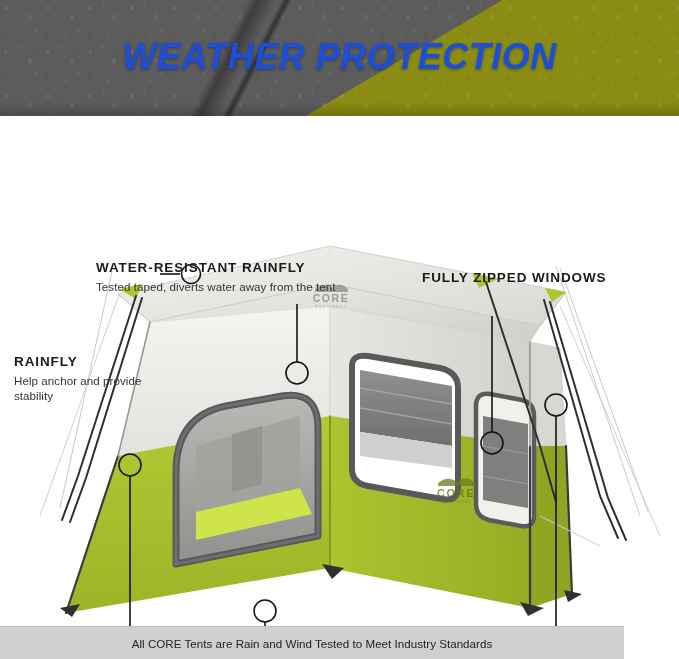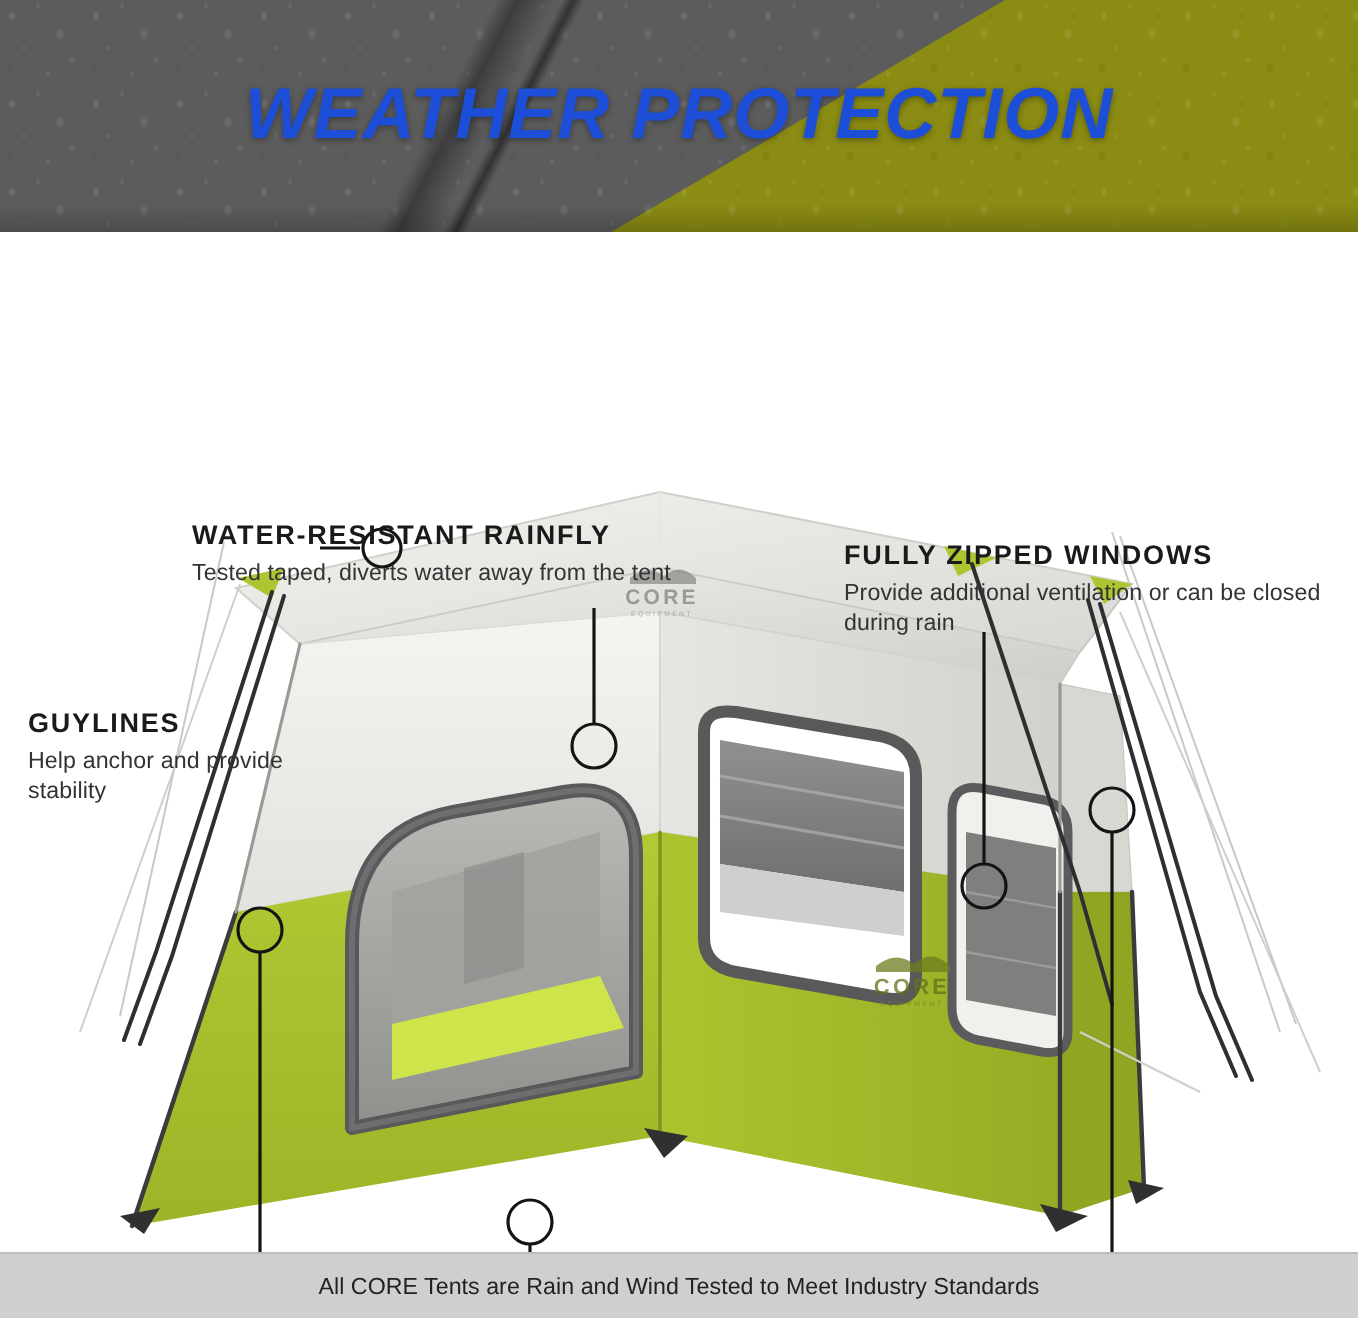--- a/index.html
+++ b/index.html
@@ -60,21 +60,21 @@
   .cl .sb { font-size:11.6px; color:#333; line-height:1.34; margin-top:2px; letter-spacing:.05px; }
   .ta-c { text-align:left; } .ta-r { }
 
   .c-rainfly { left:96px;  top:144px; width:290px; }
   .c-windows { left:422px; top:154px; width:252px; }
   .c-guy     { left:14px;  top:238px; width:160px; }
   .c-floor   { left:195px; top:528px; width:270px; }
 
   
   .footer {
-    position:absolute; left:0; bottom:0; width:679px; height:33px;
+    position:absolute; left:0; bottom:0; width:624px; height:33px;
     background:#cfcfcf; display:flex; align-items:center; justify-content:center;
     border-top:1px solid #bdbdbd;
   }
   .footer span { font-size:11.6px; color:#222; letter-spacing:.02px; }
 </style>
 </head>
 <body>
 
 <div class="banner">
   <div class="banner-gray"></div>
@@ -247,25 +247,24 @@
     </g>
   </svg>
 
   <div class="cl c-rainfly ta-c">
     <div class="hd">WATER-RESISTANT RAINFLY</div>
     <div class="sb">Tested taped, diverts water away from the tent</div>
   </div>
 
   <div class="cl c-windows ta-r">
     <div class="hd">FULLY ZIPPED WINDOWS</div>
-    <div class="sb">Provide additional ventilation or can be closed during rain</div>
   </div>
 
   <div class="cl c-guy ta-c">
-    <div class="hd">GUYLINES</div>
+    <div class="hd">RAINFLY</div>
     <div class="sb">Help anchor and provide stability</div>
   </div>
 
   <div class="cl c-floor ta-c">
     <div class="hd">WATER-RESISTANT FLOOR</div>
 
   </div>
 
 </div>
 

